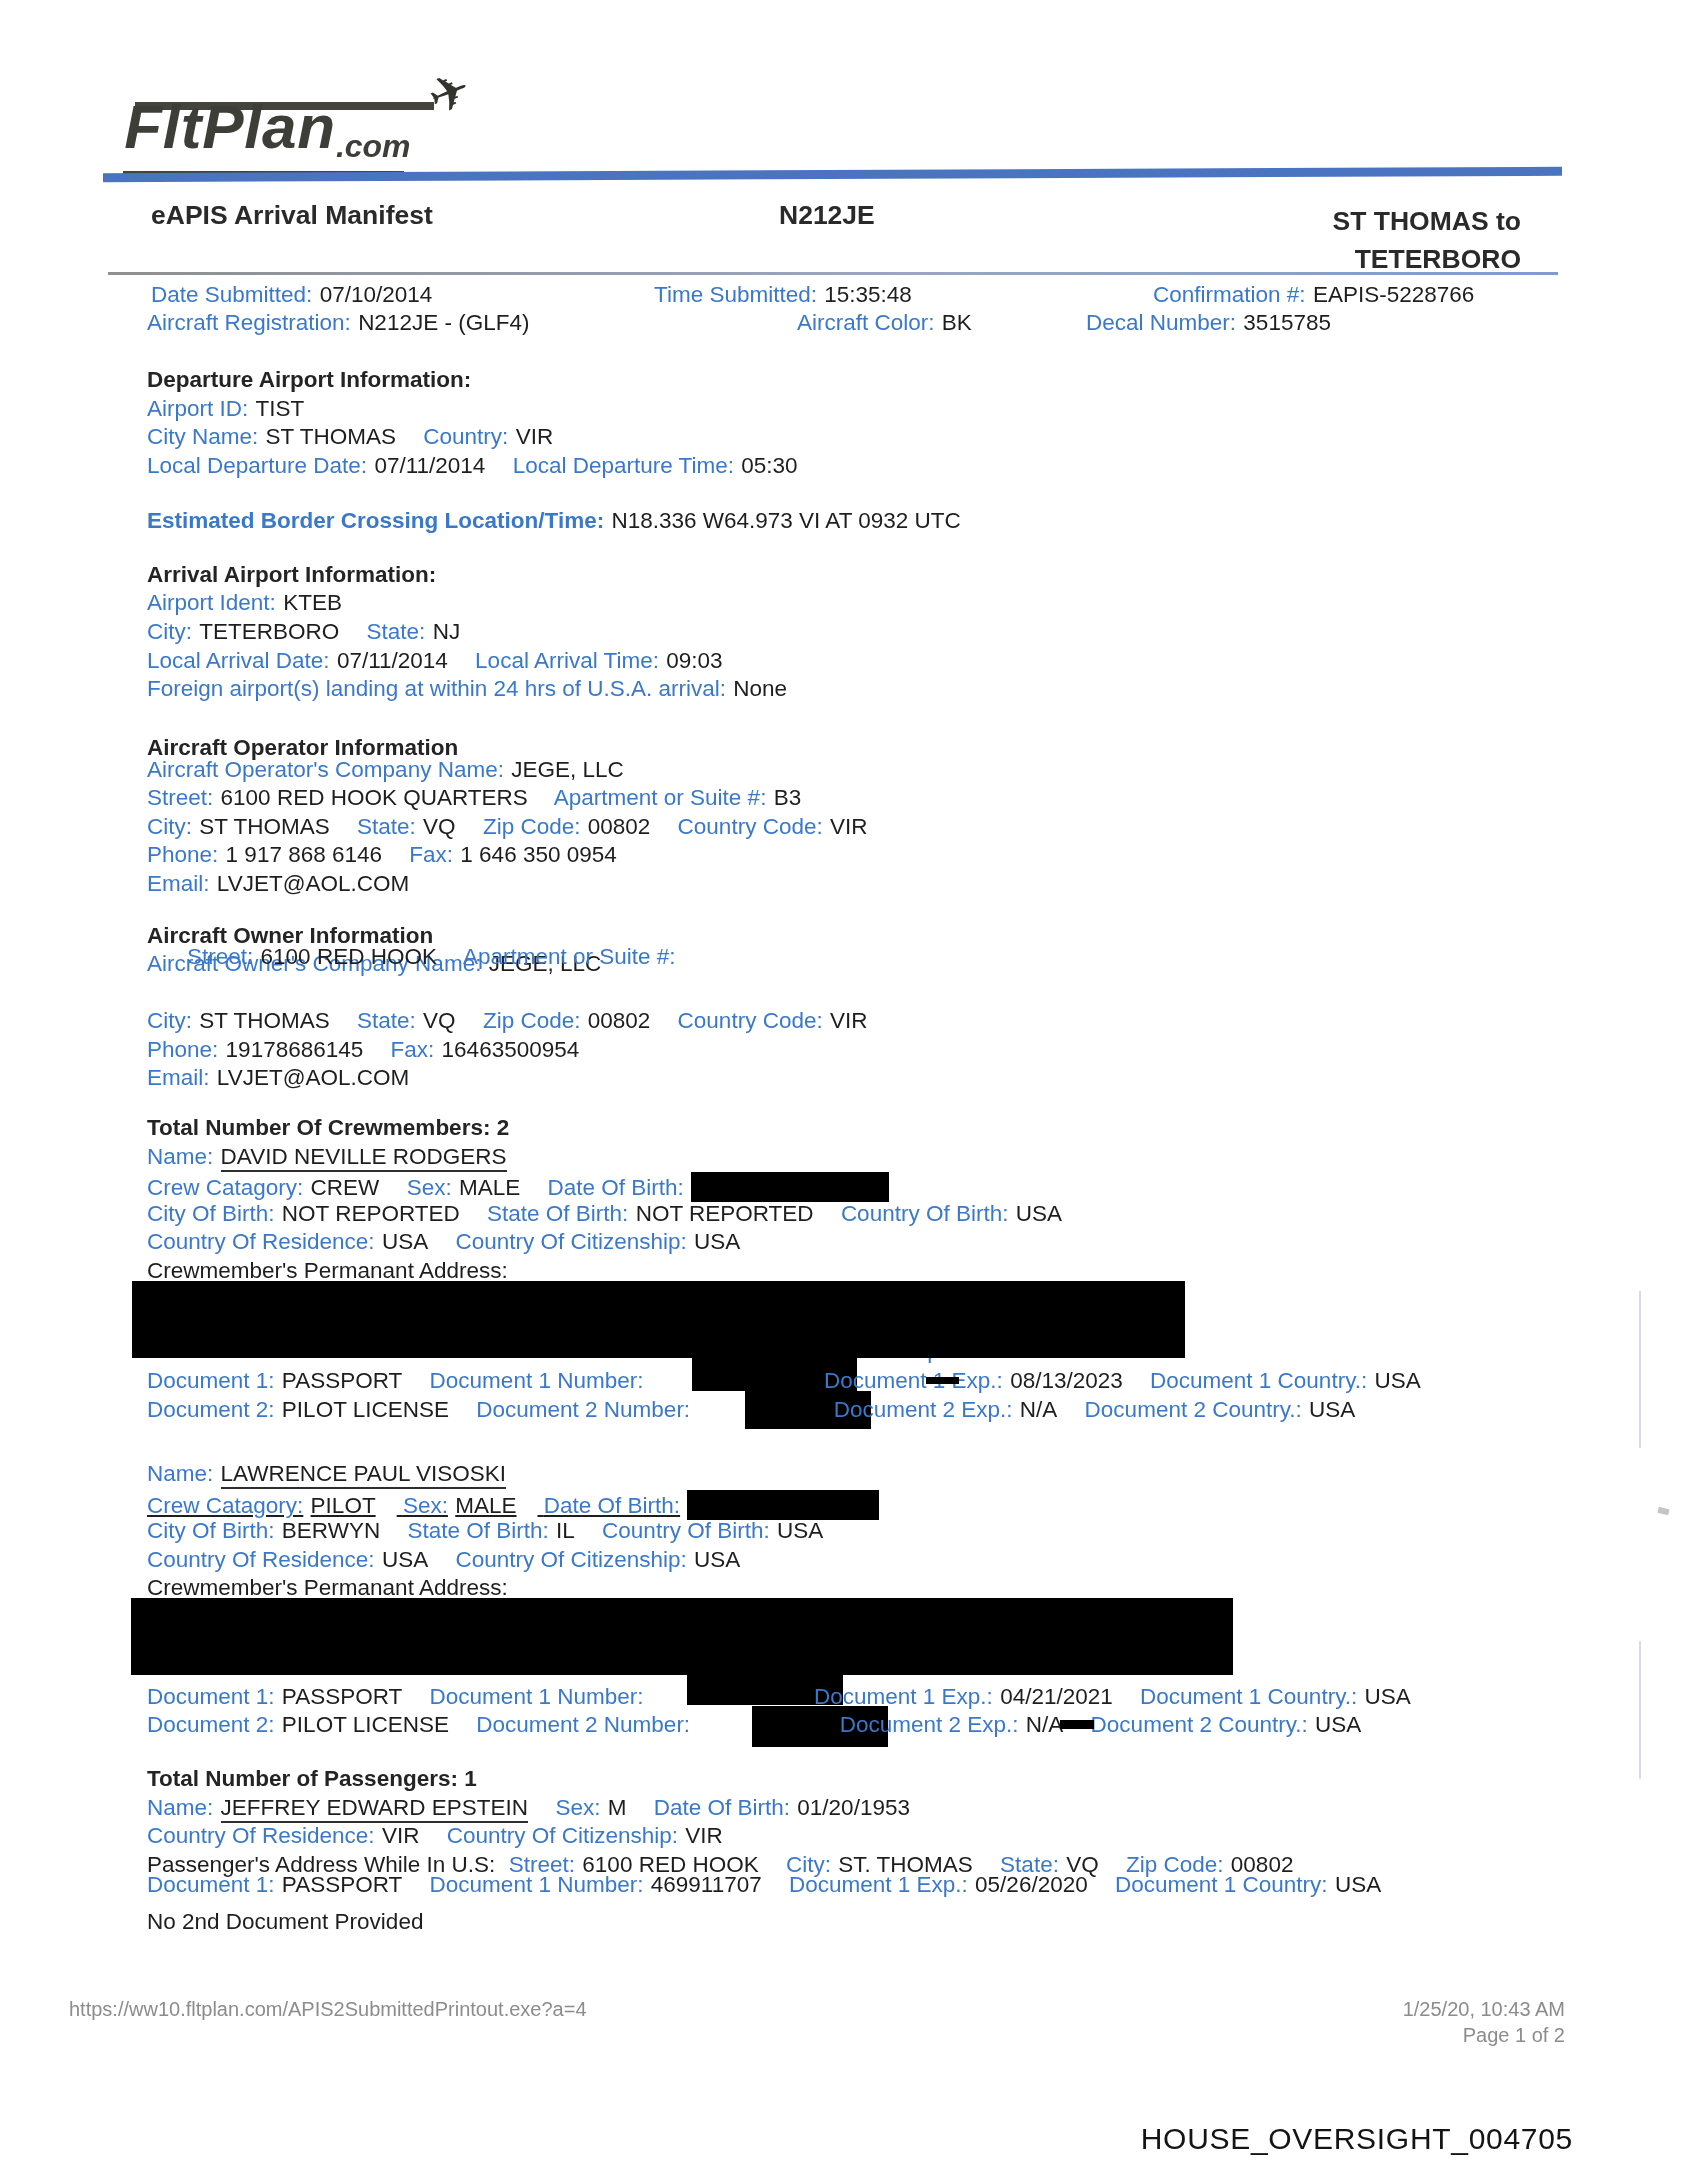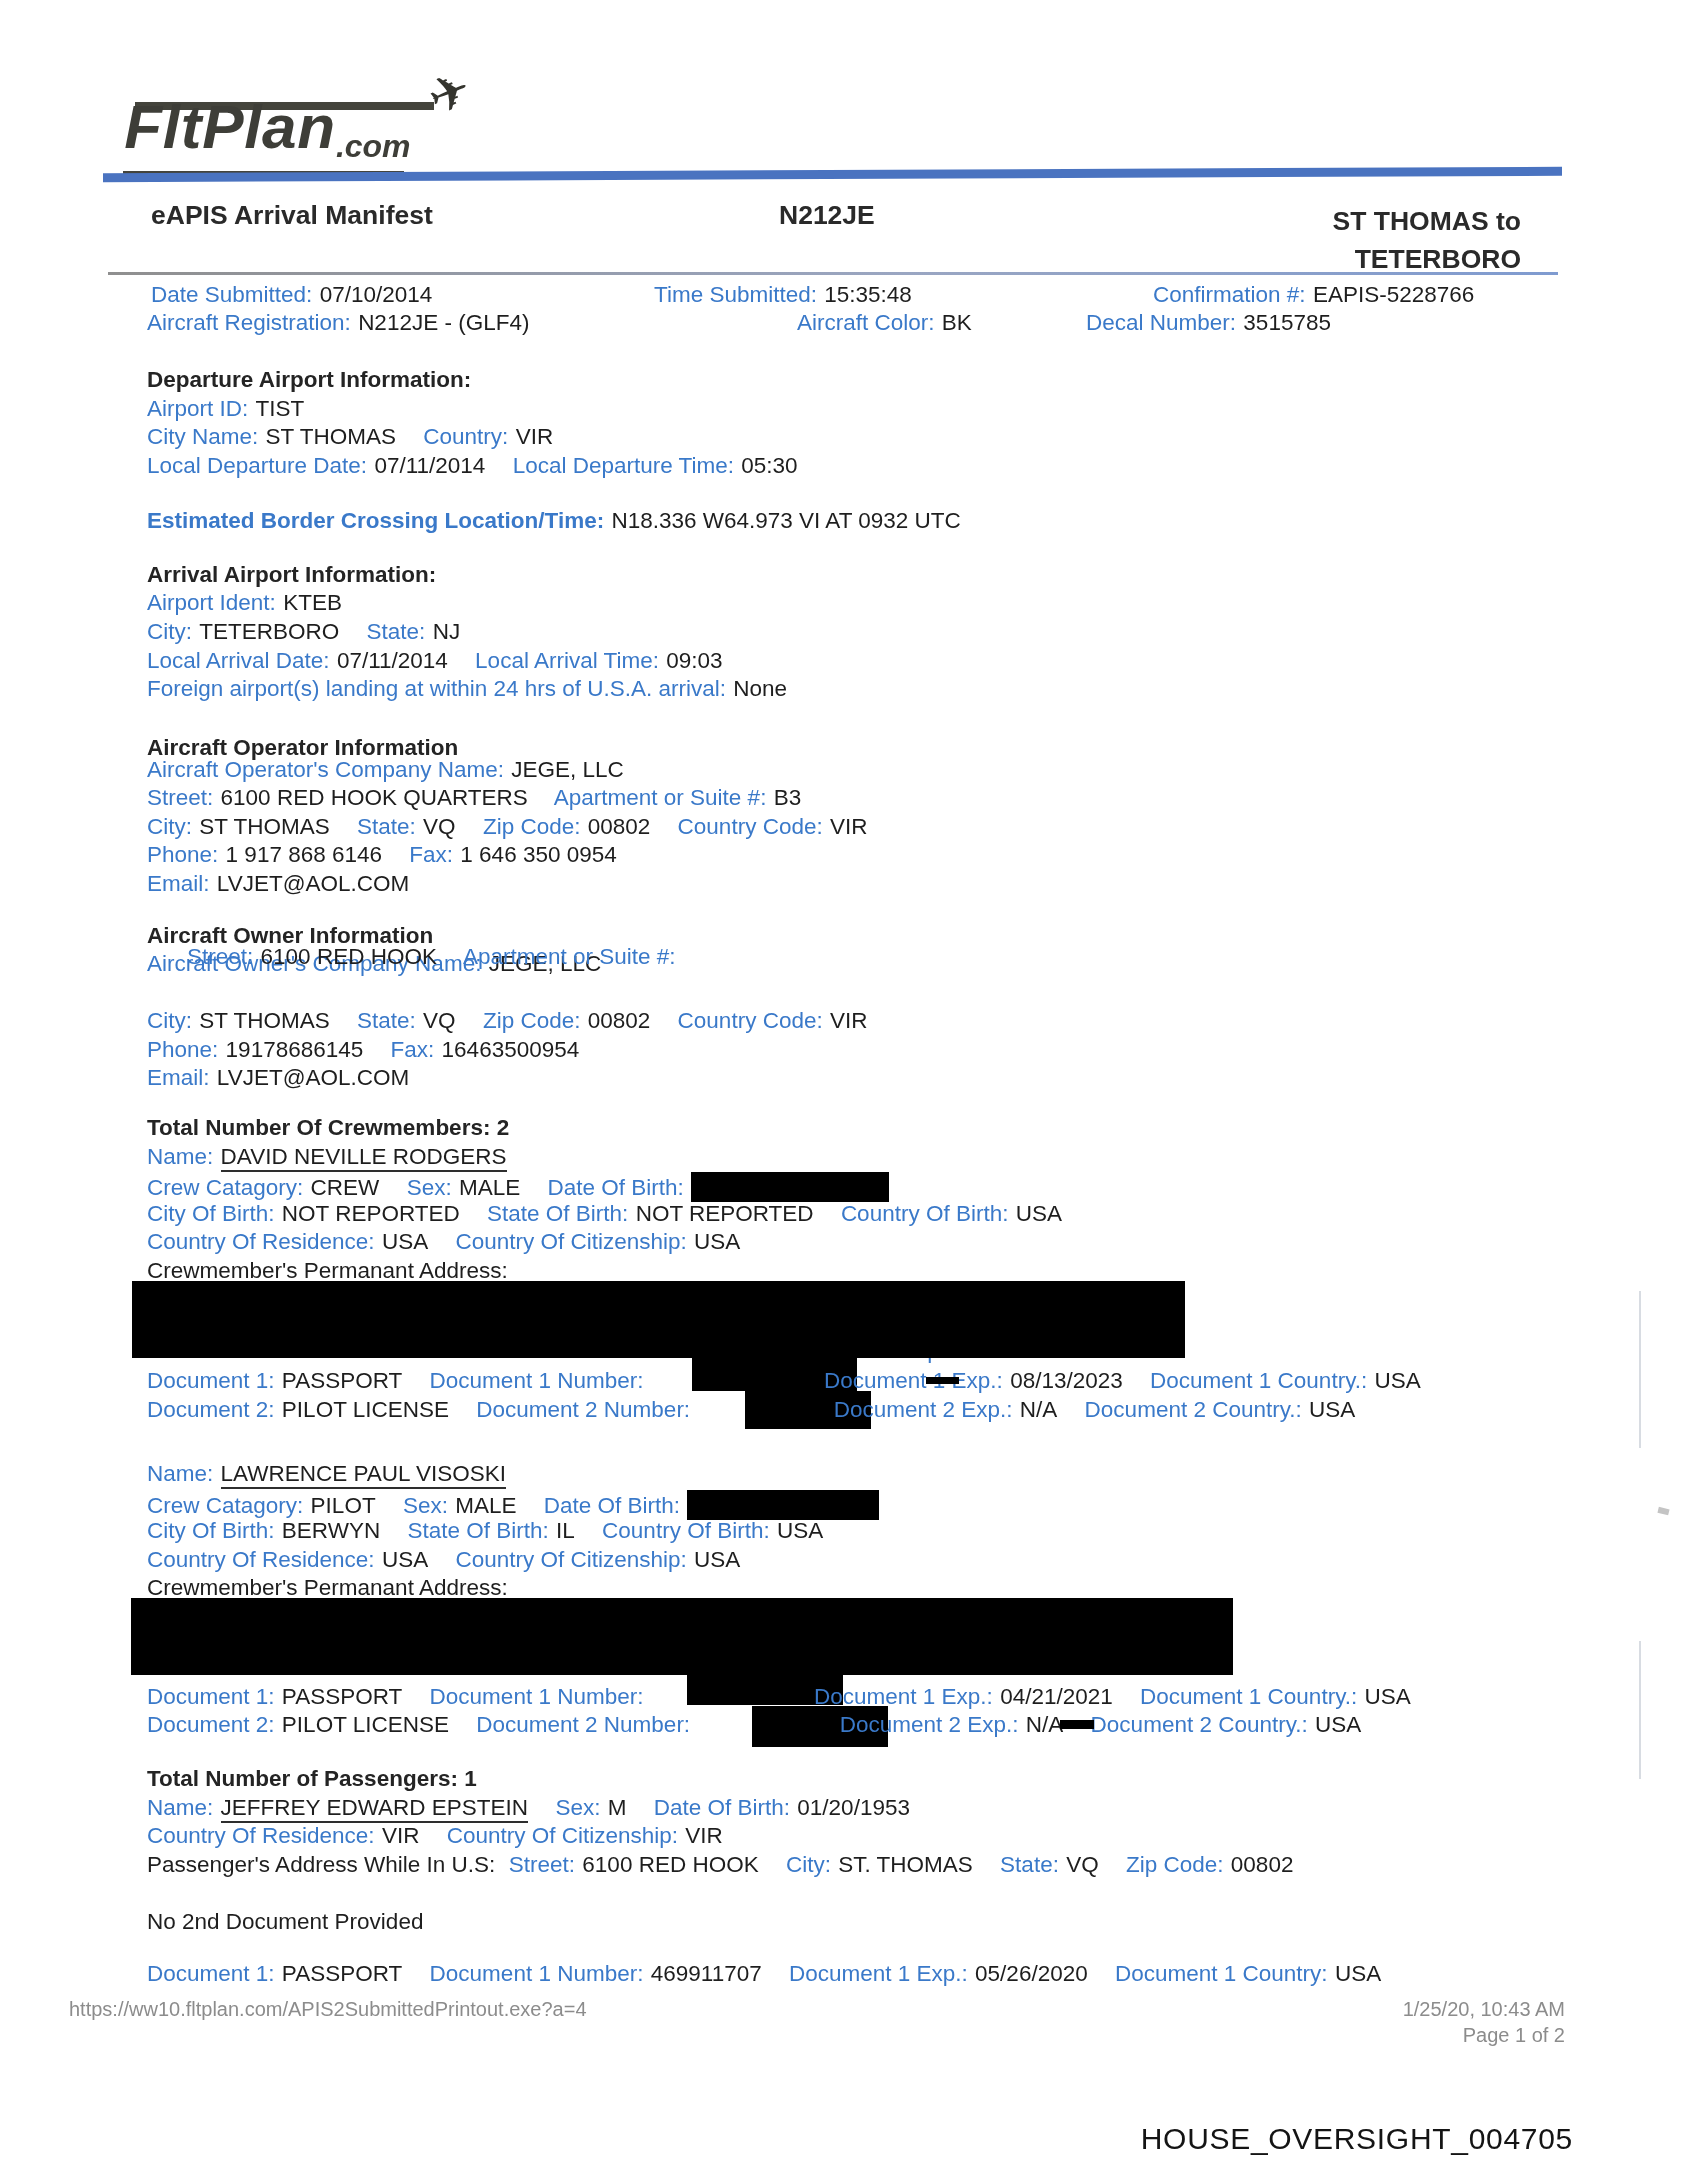--- a/index.html
+++ b/index.html
@@ -200,21 +200,21 @@
   <div class="l" style="top:1397px;">
     <span class="lbl">Document 2:</span><span class="val">PILOT LICENSE</span>
     <span class="lbl">Document 2 Number:</span><span class="spacer" style="width:130px;"></span>
     <span class="lbl">Document 2 Exp.:</span><span class="val">N/A</span>
     <span class="lbl">Document 2 Country.:</span><span class="val">USA</span>
   </div>
 
   <div class="l" style="top:1461px;">
     <span class="lbl">Name:</span><span class="val uline">LAWRENCE PAUL VISOSKI</span>
   </div>
-  <div class="l" style="top:1490px;">
+  <div class="l" style="top:1490px;text-decoration:underline;">
     <span class="lbl">Crew Catagory:</span><span class="val">PILOT</span>
     <span class="lbl">Sex:</span><span class="val">MALE</span>
     <span class="lbl">Date Of Birth:</span><span class="rbox" style="width:192px;height:30px;"></span>
   </div>
   <div class="l" style="top:1518px;">
     <span class="lbl">City Of Birth:</span><span class="val">BERWYN</span>
     <span class="lbl">State Of Birth:</span><span class="val">IL</span>
     <span class="lbl">Country Of Birth:</span><span class="val">USA</span>
   </div>
   <div class="l" style="top:1547px;">
@@ -253,21 +253,21 @@
     <span class="lbl">Country Of Residence:</span><span class="val">VIR</span>
     <span class="lbl">Country Of Citizenship:</span><span class="val">VIR</span>
   </div>
   <div class="l" style="top:1852px;">
     <span class="blk">Passenger's Address While In U.S:</span>
     <span class="lbl">Street:</span><span class="val">6100 RED HOOK</span>
     <span class="lbl">City:</span><span class="val">ST. THOMAS</span>
     <span class="lbl">State:</span><span class="val">VQ</span>
     <span class="lbl">Zip Code:</span><span class="val">00802</span>
   </div>
-  <div class="l" style="top:1961px;">
+  <div class="l" style="top:1872px;">
     <span class="lbl">Document 1:</span><span class="val">PASSPORT</span>
     <span class="lbl">Document 1 Number:</span><span class="val">469911707</span>
     <span class="lbl">Document 1 Exp.:</span><span class="val">05/26/2020</span>
     <span class="lbl">Document 1 Country:</span><span class="val">USA</span>
   </div>
   <div class="l" style="top:1909px;">
     <span class="blk">No 2nd Document Provided</span>
   </div>
 
   <div class="artifact" style="left:1639px;top:1291px;width:2px;height:157px;"></div>

